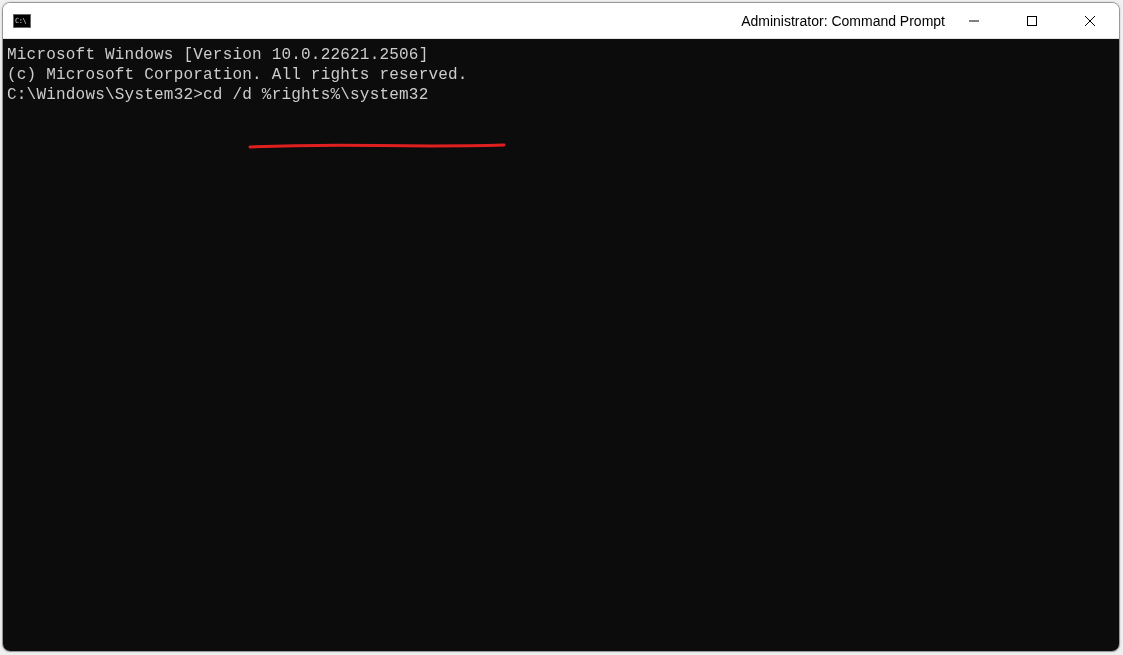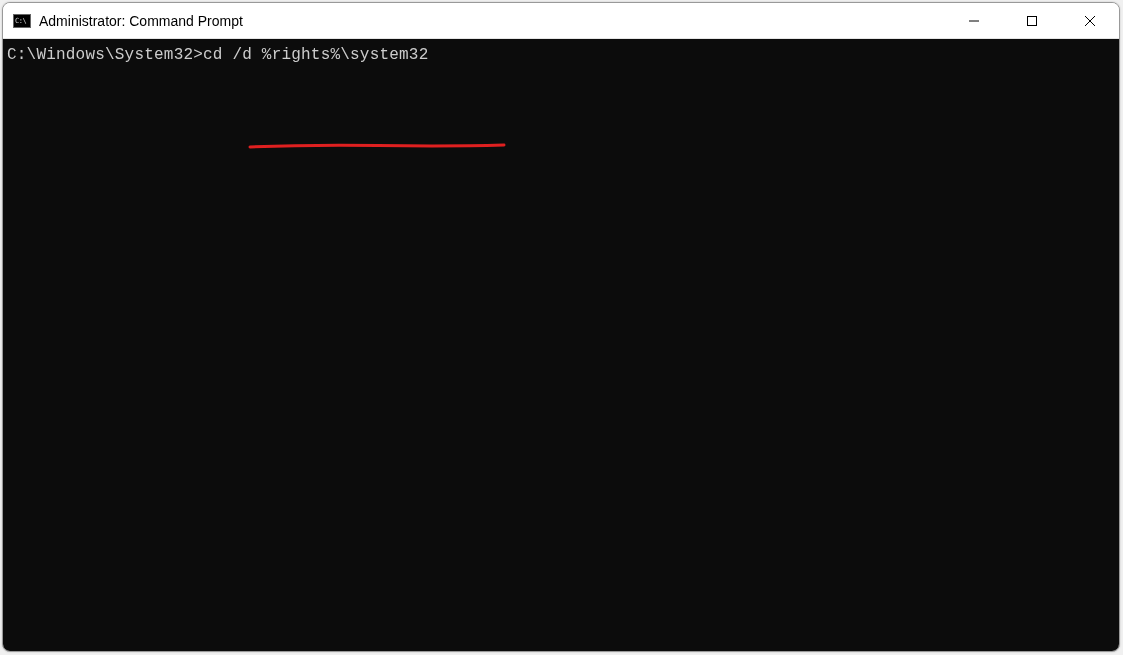--- a/index.html
+++ b/index.html
@@ -49,20 +49,21 @@
       color: #ccc;
       font-family: monospace;
       padding-left: 1px;
       letter-spacing: -0.5px;
     }
     .titlebar-title {
       font-size: 14px;
       color: #000;
       flex: 1;
       font-weight: 400;
+      text-align: right;
     }
     .titlebar-controls {
       display: flex;
       height: 100%;
     }
     .titlebar-btn {
       width: 58px;
       height: 100%;
       display: flex;
       align-items: center;
@@ -123,20 +124,20 @@
         </svg>
       </button>
       <button class="titlebar-btn close">
         <svg viewBox="0 0 12 12">
           <line x1="1" y1="1" x2="11" y2="11" stroke="#000" stroke-width="1"></line>
           <line x1="11" y1="1" x2="1" y2="11" stroke="#000" stroke-width="1"></line>
         </svg>
       </button>
     </div>
   </div>
-  <div class="terminal"><span class="terminal-line"></span><span class="terminal-line"><span>C:\Windows\System32&gt;</span><span>cd /d %rights%\system32</span></span>
+  <div class="terminal"><span class="terminal-line">Microsoft Windows [Version 10.0.22621.2506]</span><span class="terminal-line">(c) Microsoft Corporation. All rights reserved.</span><span class="terminal-line"></span><span class="terminal-line"><span>C:\Windows\System32&gt;</span><span>cd /d %rights%\system32</span></span>
     <div class="underline-annotation">
       <svg viewBox="0 0 258 8" preserveAspectRatio="none">
         <path d="M 2 4 Q 60 1.5 130 2.5 Q 200 3.5 256 2" stroke="#e02020" stroke-width="3" fill="none" stroke-linecap="round"></path>
       </svg>
     </div>
   </div>
 </div>
 
 </body></html>

